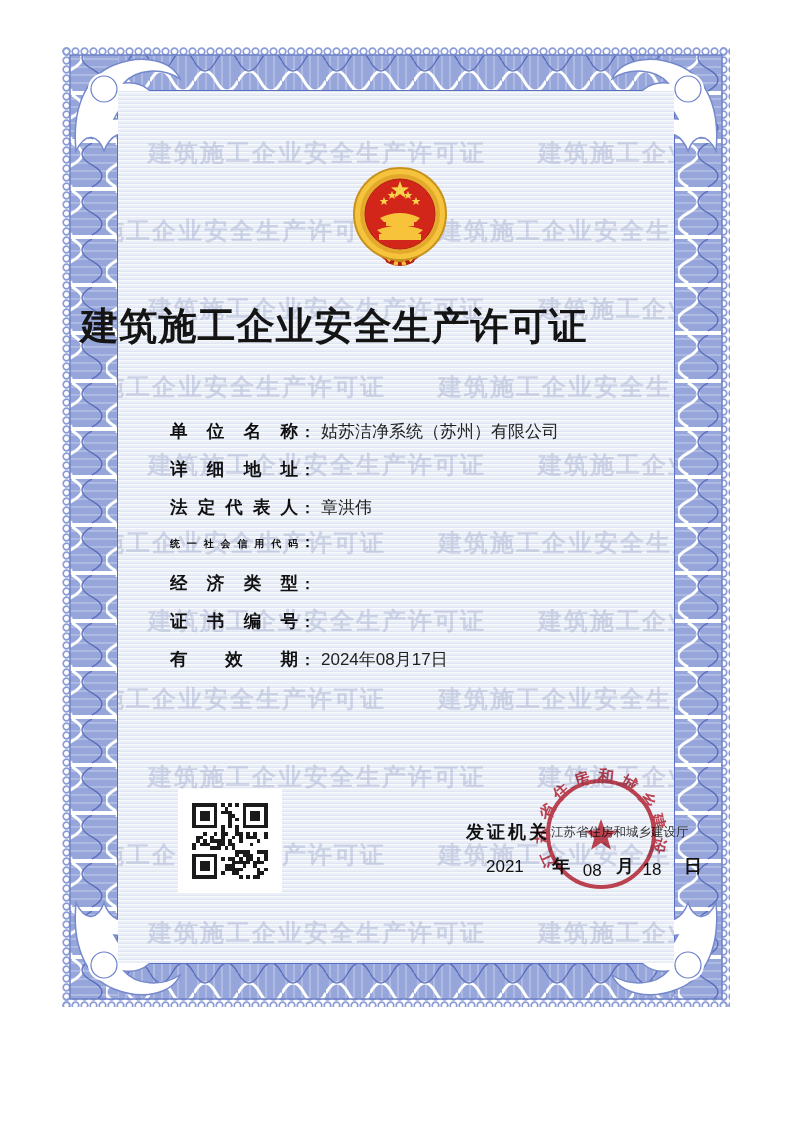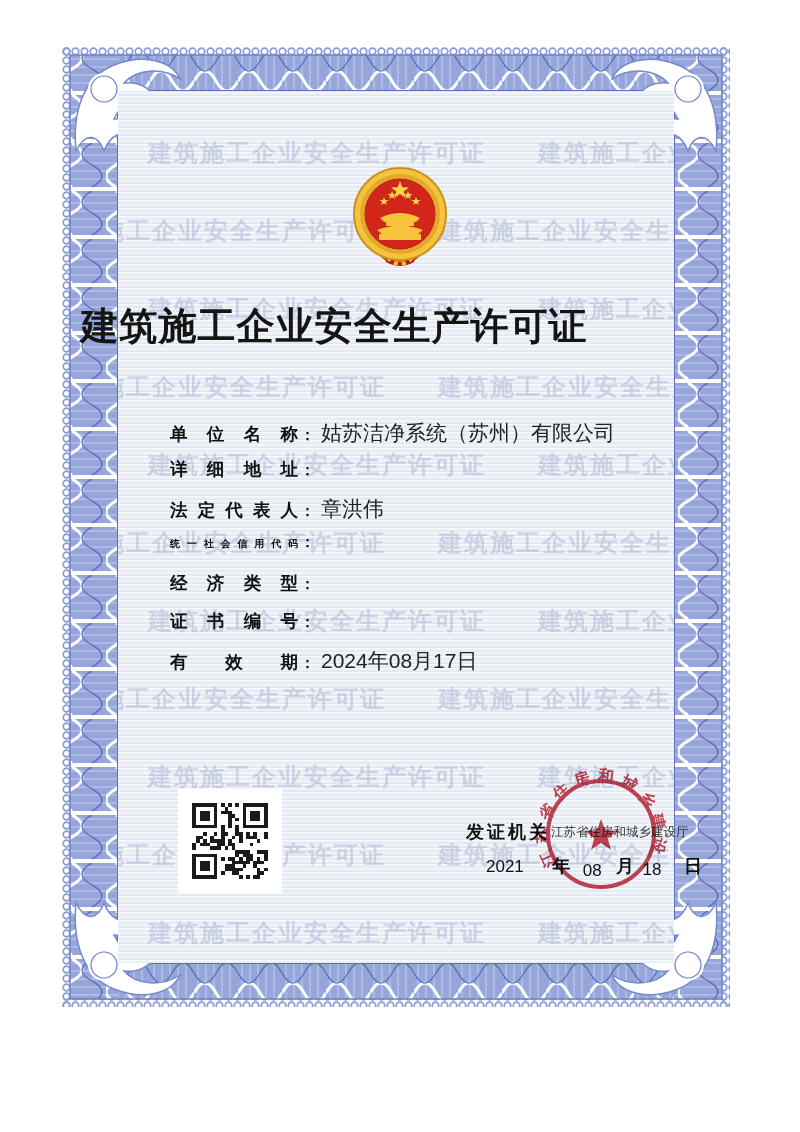--- a/index.html
+++ b/index.html
@@ -24,21 +24,21 @@
 
   .title{position:absolute;left:0;top:301px;width:668px;margin:0;text-align:center;
          font-size:38px;font-weight:900;color:#141414;letter-spacing:1px;}
 
   .fields{position:absolute;left:170px;top:419px;width:500px;}
   .frow{display:flex;align-items:baseline;height:22px;margin-bottom:16px;}
   .flabel{display:inline-block;width:128px;font-size:17.5px;font-weight:700;color:#101010;
           text-align:justify;text-align-last:justify;white-space:nowrap;overflow:hidden;}
   .flabel.tight{font-size:10px;letter-spacing:0;}
   .colon{font-weight:700;color:#101010;font-size:15px;margin:0 6px 0 2px;}
-  .fvalue{font-size:21px;color:#222222;white-space:nowrap;}
+  .fvalue{font-size:17px;color:#222222;white-space:nowrap;}
 
   .qr{position:absolute;left:178px;top:789px;width:104px;height:104px;background:#ffffff;
       shape-rendering:crispEdges;}
 
   .issuer{position:absolute;left:466px;top:820px;display:flex;align-items:center;white-space:nowrap;}
   .ilabel{font-size:18px;font-weight:700;letter-spacing:3px;color:#111111;}
   .ivalue{font-size:12.5px;color:#333333;margin-left:1px;letter-spacing:0;}
 
   .dateline{position:absolute;left:470px;top:854px;width:220px;color:#111111;white-space:nowrap;}
   .d-num{font-size:17px;display:inline-block;}

